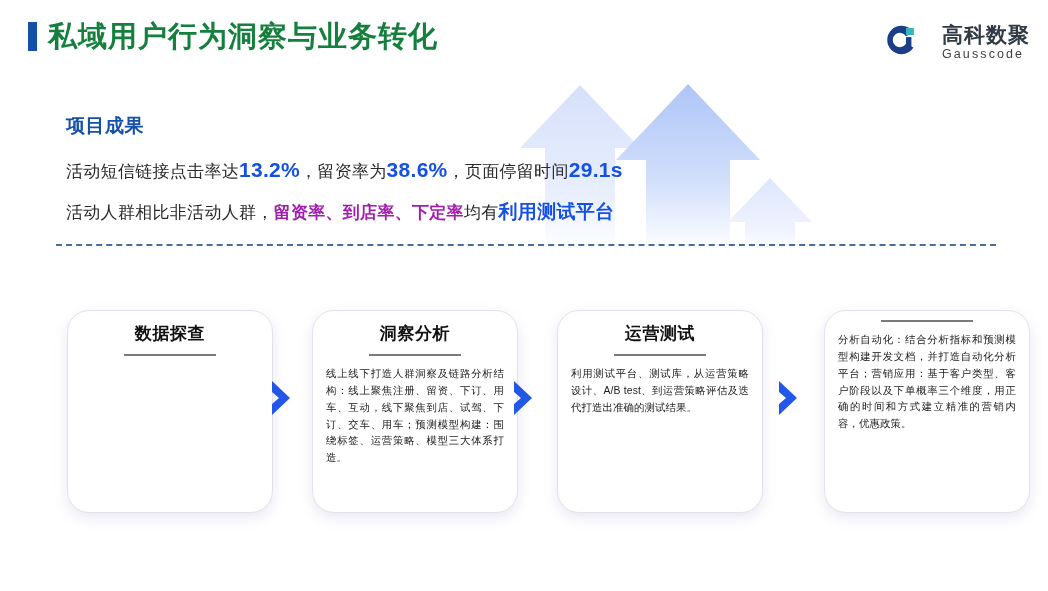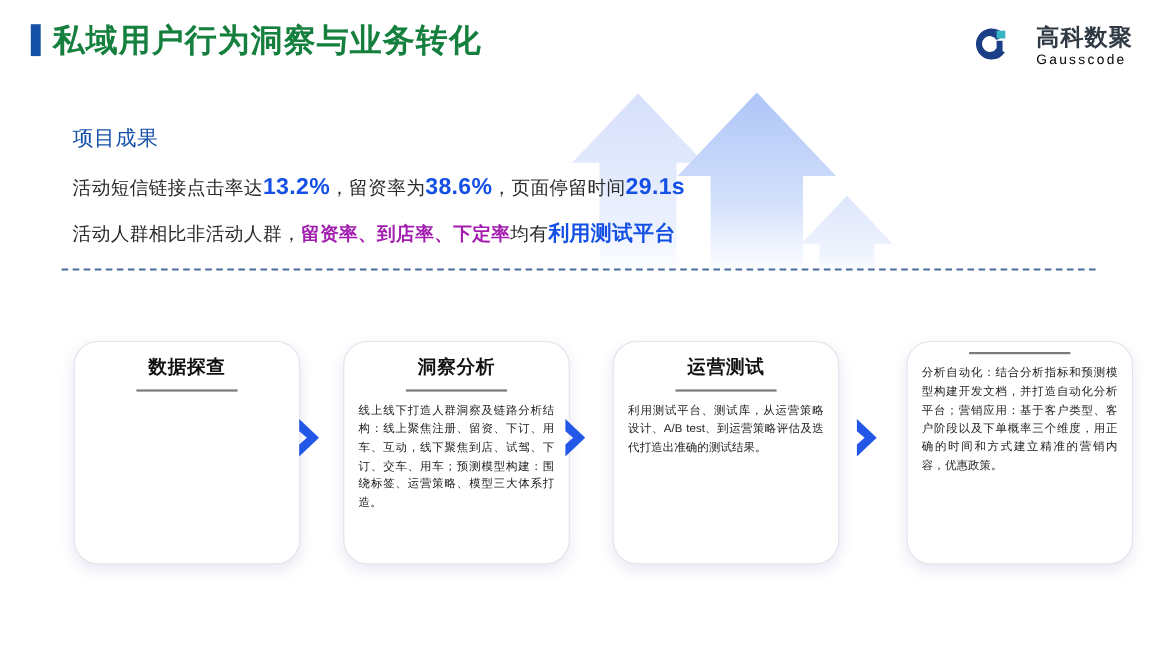--- a/index.html
+++ b/index.html
@@ -56,31 +56,31 @@
     gap: 21px;
   }
   .logo-mark { width: 40px; height: 40px; display: block; }
   .logo-text { display: flex; flex-direction: column; line-height: 1; }
   .logo-cn {
     font-size: 21px; font-weight: bold;
     color: #2f3a44; letter-spacing: 1px;
   }
   .logo-en {
     font-size: 12.5px;
-    color: #000000;
+    color: #404040;
     letter-spacing: 2.1px;
     margin-top: 3px;
   }
 
   
   .results { position: absolute; left: 0; top: 0; width: 1048px; z-index: 3; }
   .results-title {
     position: absolute;
     left: 66px; top: 113px;
-    font-size: 19px; font-weight: normal;
+    font-size: 19px; font-weight: bold;
     color: #1450a8;
     letter-spacing: 0.5px;
   }
   .result-line {
     position: absolute;
     left: 66px;
     font-size: 17px;
     color: #2a2a2a;
     white-space: nowrap;
     letter-spacing: 0.3px;

